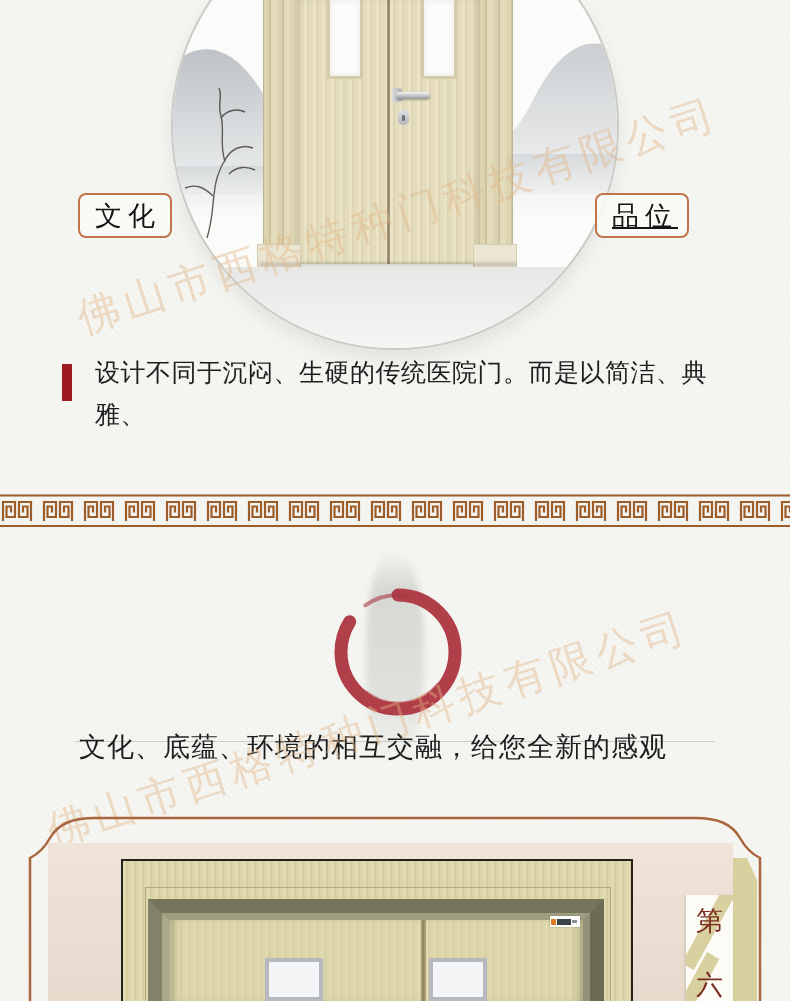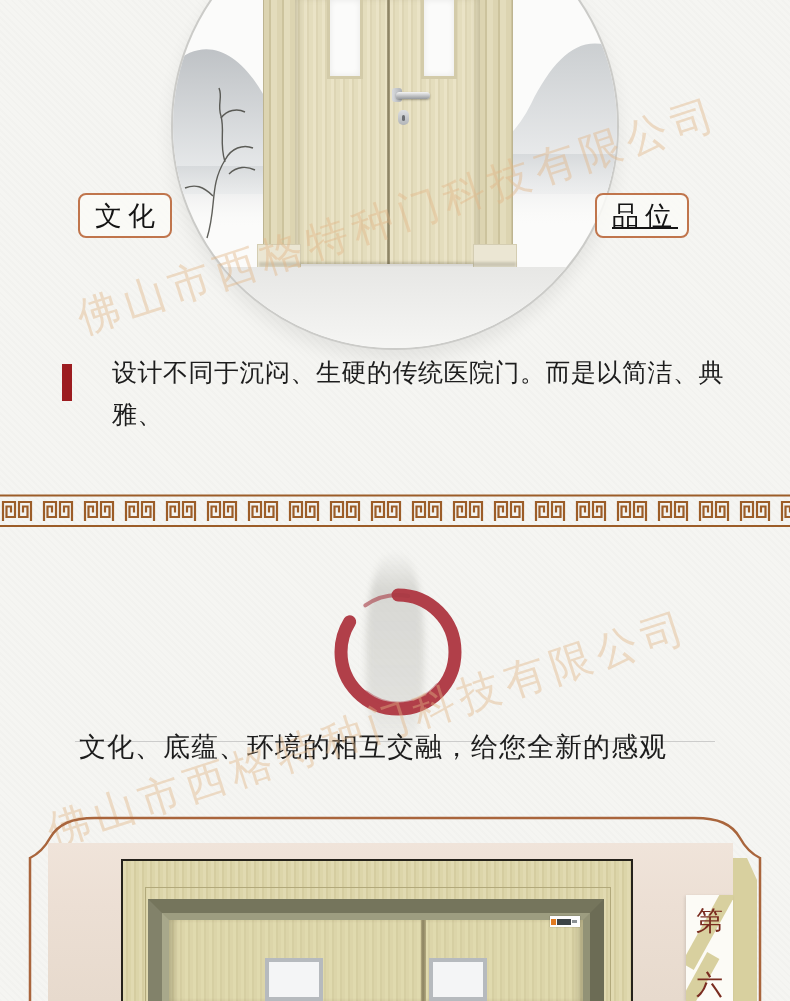--- a/index.html
+++ b/index.html
@@ -55,21 +55,21 @@
   .badge{
     position:absolute;top:193px;width:94px;height:45px;z-index:4;
     border:2px solid #c0754c;border-radius:8px;background:rgba(250,250,247,.85);
     display:flex;align-items:center;justify-content:center;
     font-size:27px;color:#141414;letter-spacing:6px;padding-left:6px;box-sizing:border-box;
   }
   .badge.left{left:78px;} .badge.right{left:595px;text-decoration:underline;}
   
   .intro{position:absolute;left:62px;top:352px;width:680px;z-index:7;}
   .accent-bar{position:absolute;left:0;top:12px;width:10px;height:37px;background:#9c1c20;}
-  .intro-text{margin-left:50px;font-size:25px;line-height:42px;color:#1d1d1d;letter-spacing:0.5px;}
+  .intro-text{margin-left:33px;font-size:25px;line-height:42px;color:#1d1d1d;letter-spacing:0.5px;}
   
   .greek{position:absolute;left:0;top:494px;width:790px;height:34px;z-index:3;}
   
   .brush-stroke{position:absolute;left:366px;top:552px;width:58px;height:206px;border-radius:45%;
     background:linear-gradient(180deg,rgba(198,198,193,0) 0%,rgba(192,192,187,.55) 18%,rgba(205,205,200,.5) 72%,rgba(198,198,193,0) 100%);
     filter:blur(3px);z-index:3;}
   .enso{position:absolute;left:328px;top:582px;z-index:4;}
   .showcase-title{position:absolute;left:0;top:634px;width:790px;text-align:center;z-index:5;
     font-size:34px;color:#151515;letter-spacing:0.62em;text-indent:0.62em;}
   .thin-divider{position:absolute;left:75px;top:741px;width:640px;height:1px;background:#cccccb;z-index:5;}

